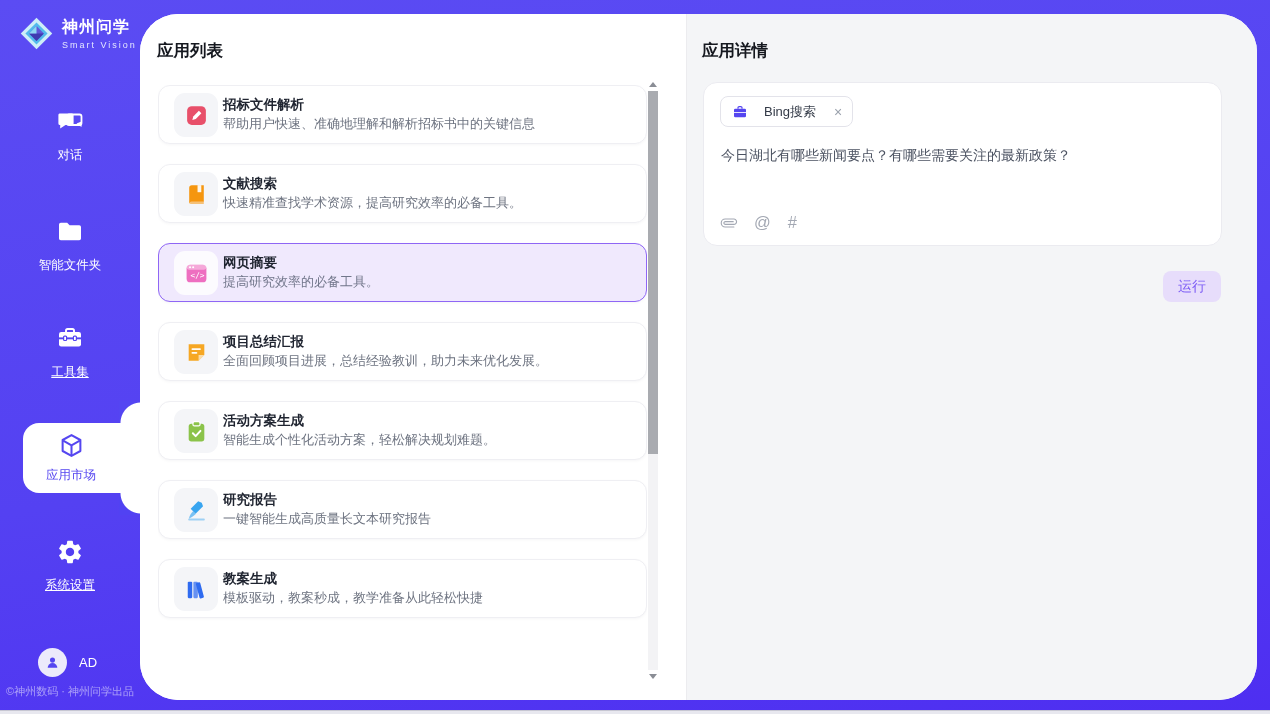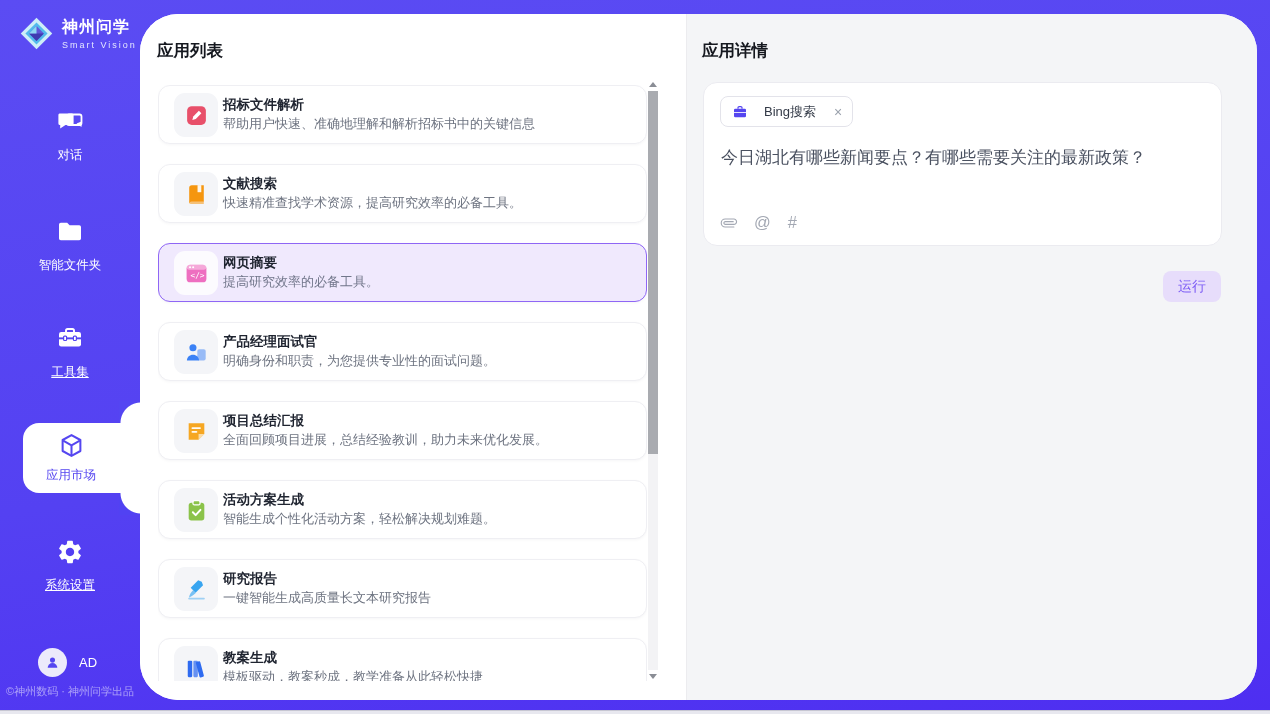--- a/index.html
+++ b/index.html
@@ -64,21 +64,21 @@
 
   
   .panel-detail { position:relative; flex:1; height:100%; background:#f4f5f7; border-left:1px solid #ececef; }
   .panel-detail .panel-title { left:15px; top:26px; }
 
   .input-card { position:absolute; left:16px; top:68px; right:35px; height:164px; background:#fff; border:1px solid #ebebf0; border-radius:14px; cursor:text; }
   .tag { position:absolute; left:16px; top:13px; display:inline-flex; align-items:center; gap:16px; height:31px; padding:0 10px 0 11px; background:#fff; border:1px solid #e3e3ea; border-radius:8px; cursor:default; }
   .tag svg { width:16px; height:16px; }
   .tag-label { font-size:13px; color:#333a47; }
   .tag-close { font-size:14px; color:#9aa1ac; margin-left:2px; cursor:pointer; line-height:1; }
-  .query-text { position:absolute; left:17px; top:62px; right:27px; font-size:17px; color:#4a5160; line-height:1.5; }
+  .query-text { position:absolute; left:17px; top:62px; right:27px; font-size:14px; color:#4a5160; line-height:1.5; }
   .tool-row { position:absolute; left:17px; bottom:13px; display:flex; align-items:center; gap:17px; }
   .tool-row .tool { color:#a3a8b3; font-size:16px; cursor:pointer; display:flex; align-items:center; }
   .tool svg { width:16px; height:16px; transform:rotate(0deg); }
   .tool.glyph { font-size:16.5px; font-weight:400; }
 
   .run-btn { position:absolute; right:36px; top:257px; height:31px; padding:0 15px; background:#e7ddfb; color:#7c5cf5; border:none; border-radius:8px; font-size:14px; font-family:inherit; cursor:pointer; display:flex; align-items:center; }
 </style>
 </head>
 <body>
 
@@ -188,31 +188,20 @@
                 <rect x="2.5" y="3.5" width="19" height="4.8" rx="2.2" fill="#fff" opacity=".4"></rect>
                 <circle cx="5.8" cy="6" r="1" fill="#fff"></circle>
                 <circle cx="8.8" cy="6" r="1" fill="#fff"></circle>
                 <text x="6.2" y="16.8" font-size="7.5" fill="#fff" font-family="DejaVu Sans Mono,monospace">&lt;/&gt;</text>
               </svg>
             </span>
             <div class="app-name">网页摘要</div>
             <div class="app-desc">提高研究效率的必备工具。</div>
           </div>
           <div class="app-card">
-            <span class="icon-box" style="color: rgb(59, 130, 246);">
-              <svg viewBox="0 0 24 24">
-                <rect x="12.8" y="8.8" width="8" height="10.8" rx="1.8" fill="currentColor" opacity=".5"></rect>
-                <circle cx="8.6" cy="7.4" r="3.4" fill="currentColor"></circle>
-                <path d="M2.8 19.6c0-3.3 2.6-5.5 5.8-5.5s5.8 2.2 5.8 5.5z" fill="currentColor"></path>
-              </svg>
-            </span>
-            <div class="app-name">产品经理面试官</div>
-            <div class="app-desc">明确身份和职责，为您提供专业性的面试问题。</div>
-          </div>
-          <div class="app-card">
             <span class="icon-box" style="color: rgb(246, 167, 35);">
               <svg viewBox="0 0 24 24">
                 <path d="M4.5 4h15v10.5L14 20H4.5z" fill="currentColor"></path>
                 <path d="M19.5 14.5L14 20v-5.5z" fill="#fff" opacity=".6"></path>
                 <rect x="7.2" y="8" width="9" height="1.7" rx=".8" fill="#fff" opacity=".95"></rect>
                 <rect x="7.2" y="11.6" width="5.6" height="1.7" rx=".8" fill="#fff" opacity=".95"></rect>
               </svg>
             </span>
             <div class="app-name">项目总结汇报</div>
             <div class="app-desc">全面回顾项目进展，总结经验教训，助力未来优化发展。</div>

